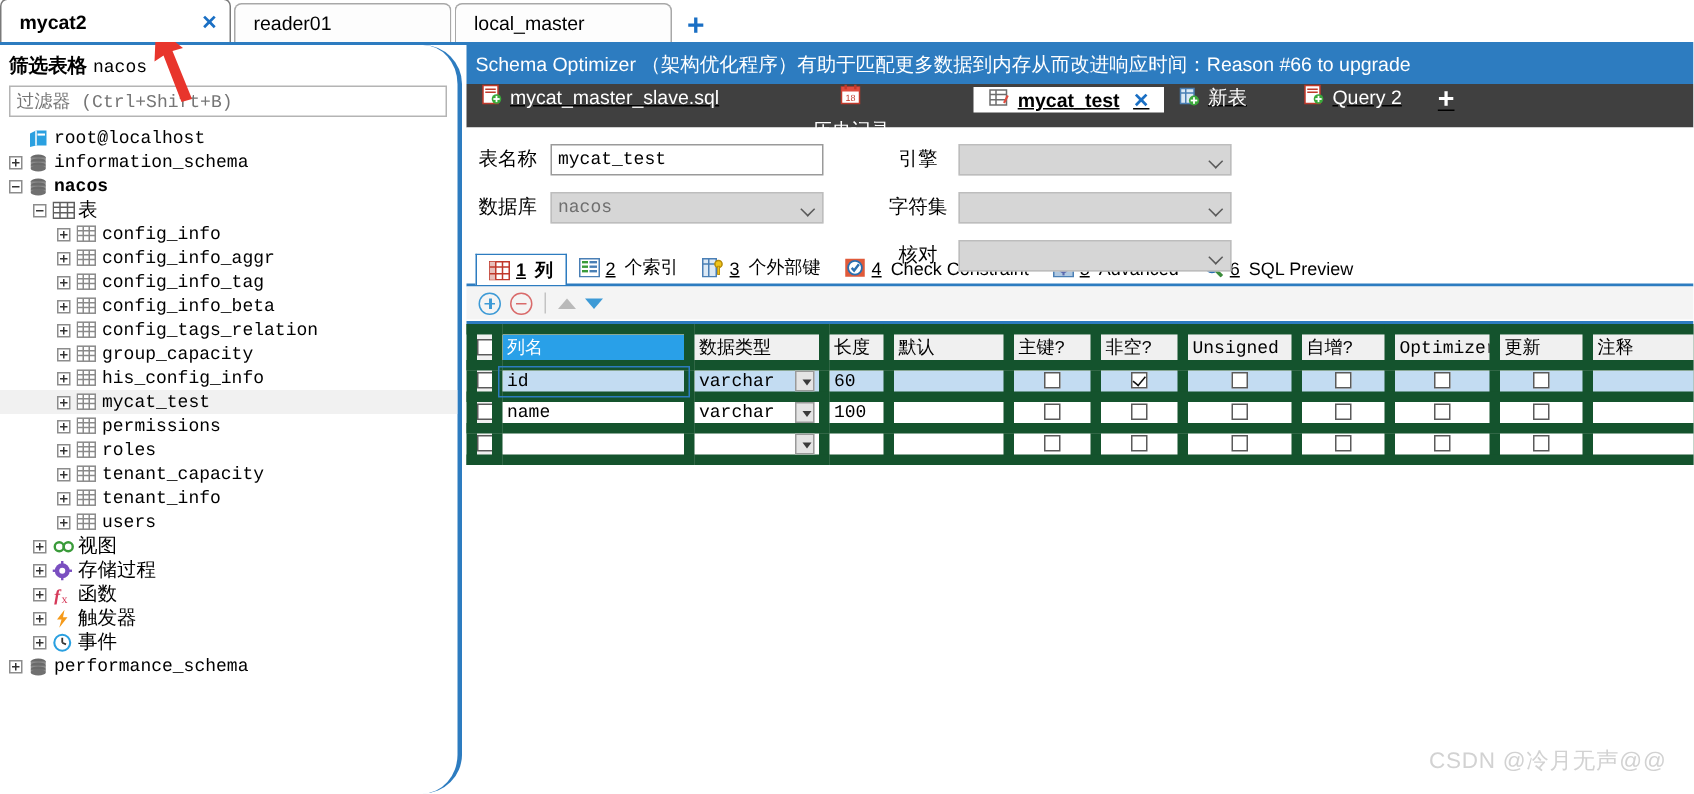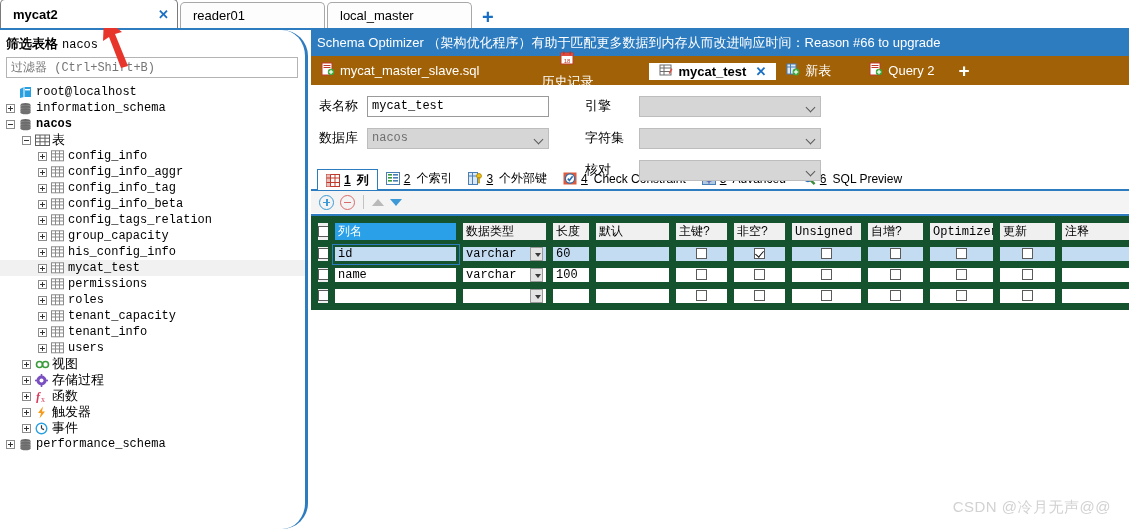--- a/index.html
+++ b/index.html
@@ -37,21 +37,21 @@
     border-color:#7a7a7a;
     font-weight:bold;
     z-index:3;
   }
   .conn-tab .label{ white-space:nowrap; }
   .conn-tab.active .label{ font-weight:bold; }
   .tab-close{
     margin-left:auto; padding-left:26px;
     color:#1a6fc4; font-weight:bold; font-size:13px; cursor:pointer;
   }
-  #conn-tab-0{ width:178px; }
+  #conn-tab-0{ width:154px; }
   #conn-tab-1{ width:145px; }
   #conn-tab-2{ width:145px; }
   #conn-add{
     color:#1a6fc4; font-size:20px; font-weight:bold;
     margin:0 0 1px 8px; line-height:1; cursor:pointer;
   }
 
   
   #sidebar{
     position:absolute; left:0; top:30px; width:308px; height:499px;
@@ -120,23 +120,24 @@
     position:absolute; left:311px; top:30px; width:818px; height:499px;
     background:#ffffff;
   }
   #banner{
     height:26px; background:#2d7cc0; color:#fff;
     display:flex; align-items:center;
     padding-left:6px;
     font-size:13px; white-space:nowrap;
   }
   #inner-tabbar{
-    height:29px; background:#a16207;
-    display:flex; align-items:center;
+    height:29px; background:#404040;
+    display:flex; align-items:flex-start;
     position:relative;
+    text-decoration:underline;
   }
   .itab{
     display:flex; align-items:center; gap:5px;
     padding:0 10px;
     color:#ffffff; font-size:13px; white-space:nowrap;
     cursor:pointer;
   }
   .itab.active{
     background:#ffffff; color:#000; font-weight:bold;
     margin-top:2px;
@@ -168,21 +169,21 @@
   .fsel::after{
     content:""; position:absolute; right:6px; top:7px;
     width:6px; height:6px;
     border-right:1.6px solid #5a5a5a; border-bottom:1.6px solid #5a5a5a;
     transform:rotate(45deg);
   }
   #form .col-left{ position:absolute; left:0; top:8px; }
   #form .col-right{ position:absolute; left:266px; top:8px; }
   #form .col-left .fctl, #form .col-left .fsel{ width:182px; }
   #form .col-right .fctl, #form .col-right .fsel{ width:182px; }
-  #form .col-right .flabel{ width:62px; }
+  #form .col-right .flabel{ width:62px;text-align:center; }
 
   
   #subtabbar{
     display:flex; align-items:flex-end; height:22px;
     border-bottom:2px solid #2d7cc0;
     padding-left:6px; background:#fff;
   }
   .stab{
     display:flex; align-items:center; gap:4px;
     height:21px; padding:0 8px;

